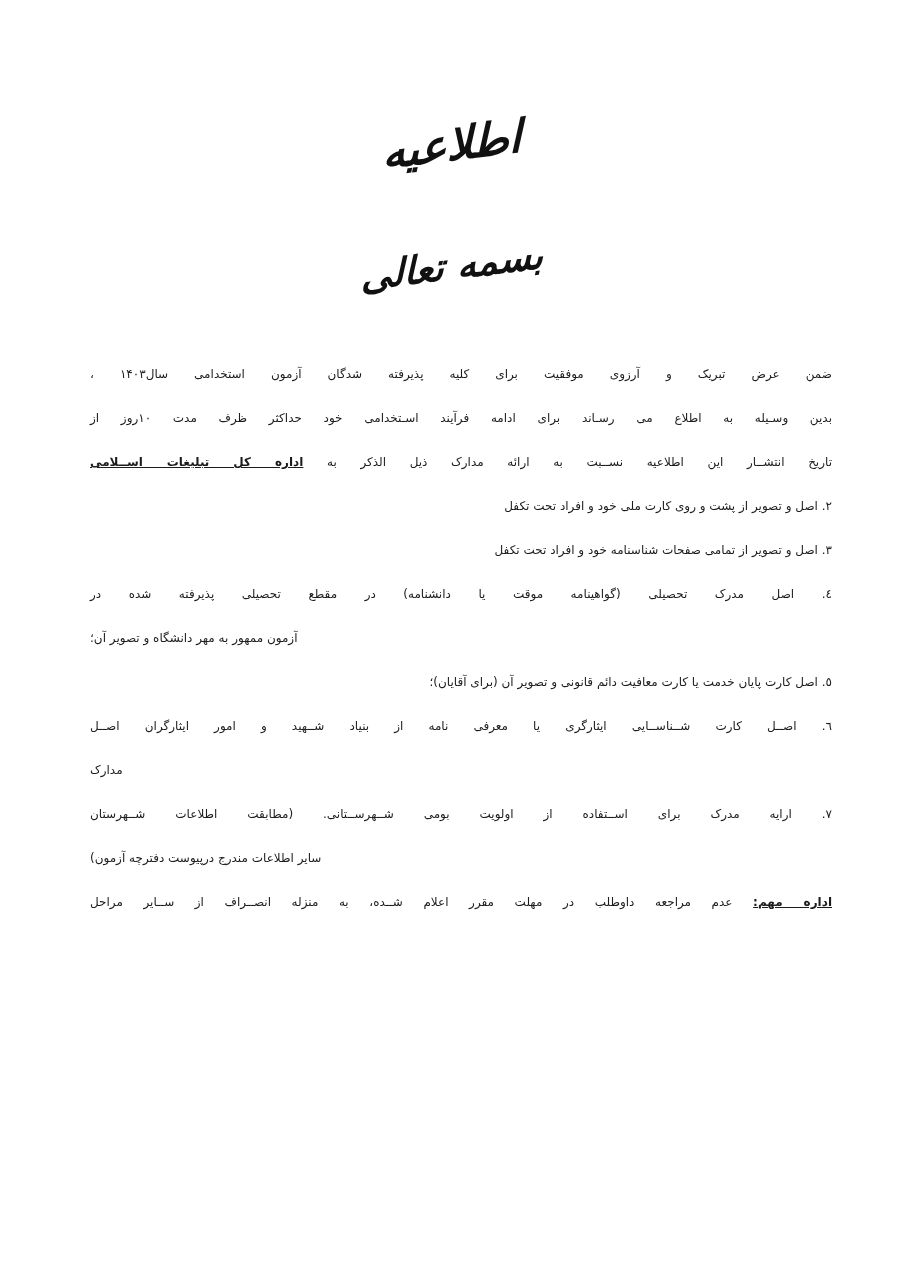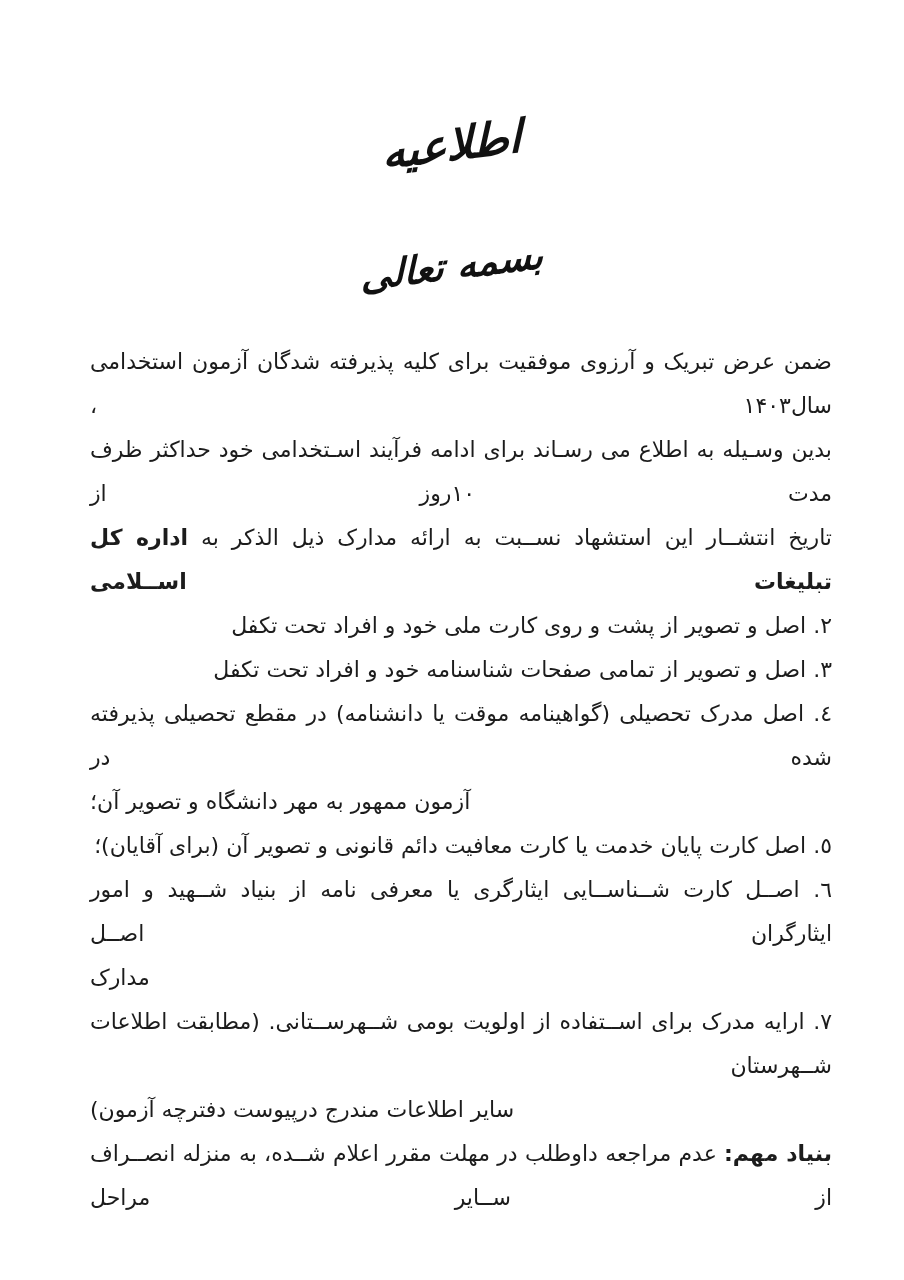--- a/index.html
+++ b/index.html
@@ -35,25 +35,25 @@
     top: 118px;
     font-size: 45px;
   }
   .cal-bismillah {
     top: 244px;
     font-size: 38px;
   }
   
   .doc-body {
     position: absolute;
-    top: 340px;
+    top: 352px;
     right: 72px;
     left: 90px;
     direction: rtl;
-    font-size: 22px;
+    font-size: 12px;
     line-height: 44px;
   }
   .line {
     min-height: 44px;
   }
   .line.justify {
     text-align: justify;
     text-align-last: justify;
   }
   .line.right {
@@ -61,20 +61,21 @@
   }
   .line.center {
     text-align: left;
   }
   .line.right-indent {
     text-align: right;
     padding-right: 142px;
   }
   .b {
     font-weight: bold;
+    text-decoration: underline;
   }
   .num {
     white-space: pre;
   }
 </style>
 </head>
 <body>
 
 <div class="page">
 
@@ -82,26 +83,26 @@
     <span class="cal-inner">اطلاعیه</span>
   </div>
 
   <div class="calligraphy cal-bismillah">
     <span class="cal-inner">بسمه تعالی</span>
   </div>
 
   <div class="doc-body" dir="rtl">
       <div class="line justify"><span>ضمن عرض تبریک و آرزوی موفقیت برای کلیه پذیرفته شدگان آزمون استخدامی سال۱۴۰۳ ،</span></div>
       <div class="line justify"><span>بدین وسـیله به اطلاع می رسـاند برای ادامه فرآیند اسـتخدامی خود حداکثر ظرف مدت ۱۰روز از</span></div>
-      <div class="line justify"><span>تاریخ انتشــار این استشهاد نســبت به ارائه مدارک ذیل الذکر به </span><span class="b">اداره کل تبلیغات اســلامی</span></div>
+      <div class="line justify"><span>تاریخ انتشــار این اطلاعیه نســبت به ارائه مدارک ذیل الذکر به </span><span class="b">اداره کل تبلیغات اســلامی</span></div>
       <div class="line right"><span class="num">۲. </span><span>اصل و تصویر از پشت و روی کارت ملی خود و افراد تحت تکفل</span></div>
       <div class="line right"><span class="num">۳. </span><span>اصل و تصویر از تمامی صفحات شناسنامه خود و افراد تحت تکفل</span></div>
       <div class="line justify"><span class="num">٤. </span><span>اصل مدرک تحصیلی (گواهینامه موقت یا دانشنامه) در مقطع تحصیلی پذیرفته شده در</span></div>
       <div class="line center"><span>آزمون ممهور به مهر دانشگاه و تصویر آن؛</span></div>
       <div class="line right"><span class="num">٥. </span><span>اصل کارت پایان خدمت یا کارت معافیت دائم قانونی و تصویر آن (برای آقایان)؛</span></div>
       <div class="line justify"><span class="num">٦. </span><span>اصــل کارت شــناســایی ایثارگری یا معرفی نامه از بنیاد شــهید و امور ایثارگران اصــل</span></div>
       <div class="line center"><span>مدارک</span></div>
       <div class="line justify"><span class="num">۷. </span><span>ارایه مدرک برای اســتفاده از اولویت بومی شــهرســتانی. (مطابقت اطلاعات شــهرستان</span></div>
       <div class="line center"><span>سایر اطلاعات مندرج درپیوست دفترچه آزمون)</span></div>
-      <div class="line justify"><span class="b">بنیاد مهم:</span><span> عدم مراجعه داوطلب در مهلت مقرر اعلام شــده، به منزله انصــراف از ســایر مراحل</span></div>
+      <div class="line justify"><span class="b">اداره مهم:</span><span> عدم مراجعه داوطلب در مهلت مقرر اعلام شــده، به منزله انصــراف از ســایر مراحل</span></div>
     </div>
 
 </div>
 
 </body></html>

